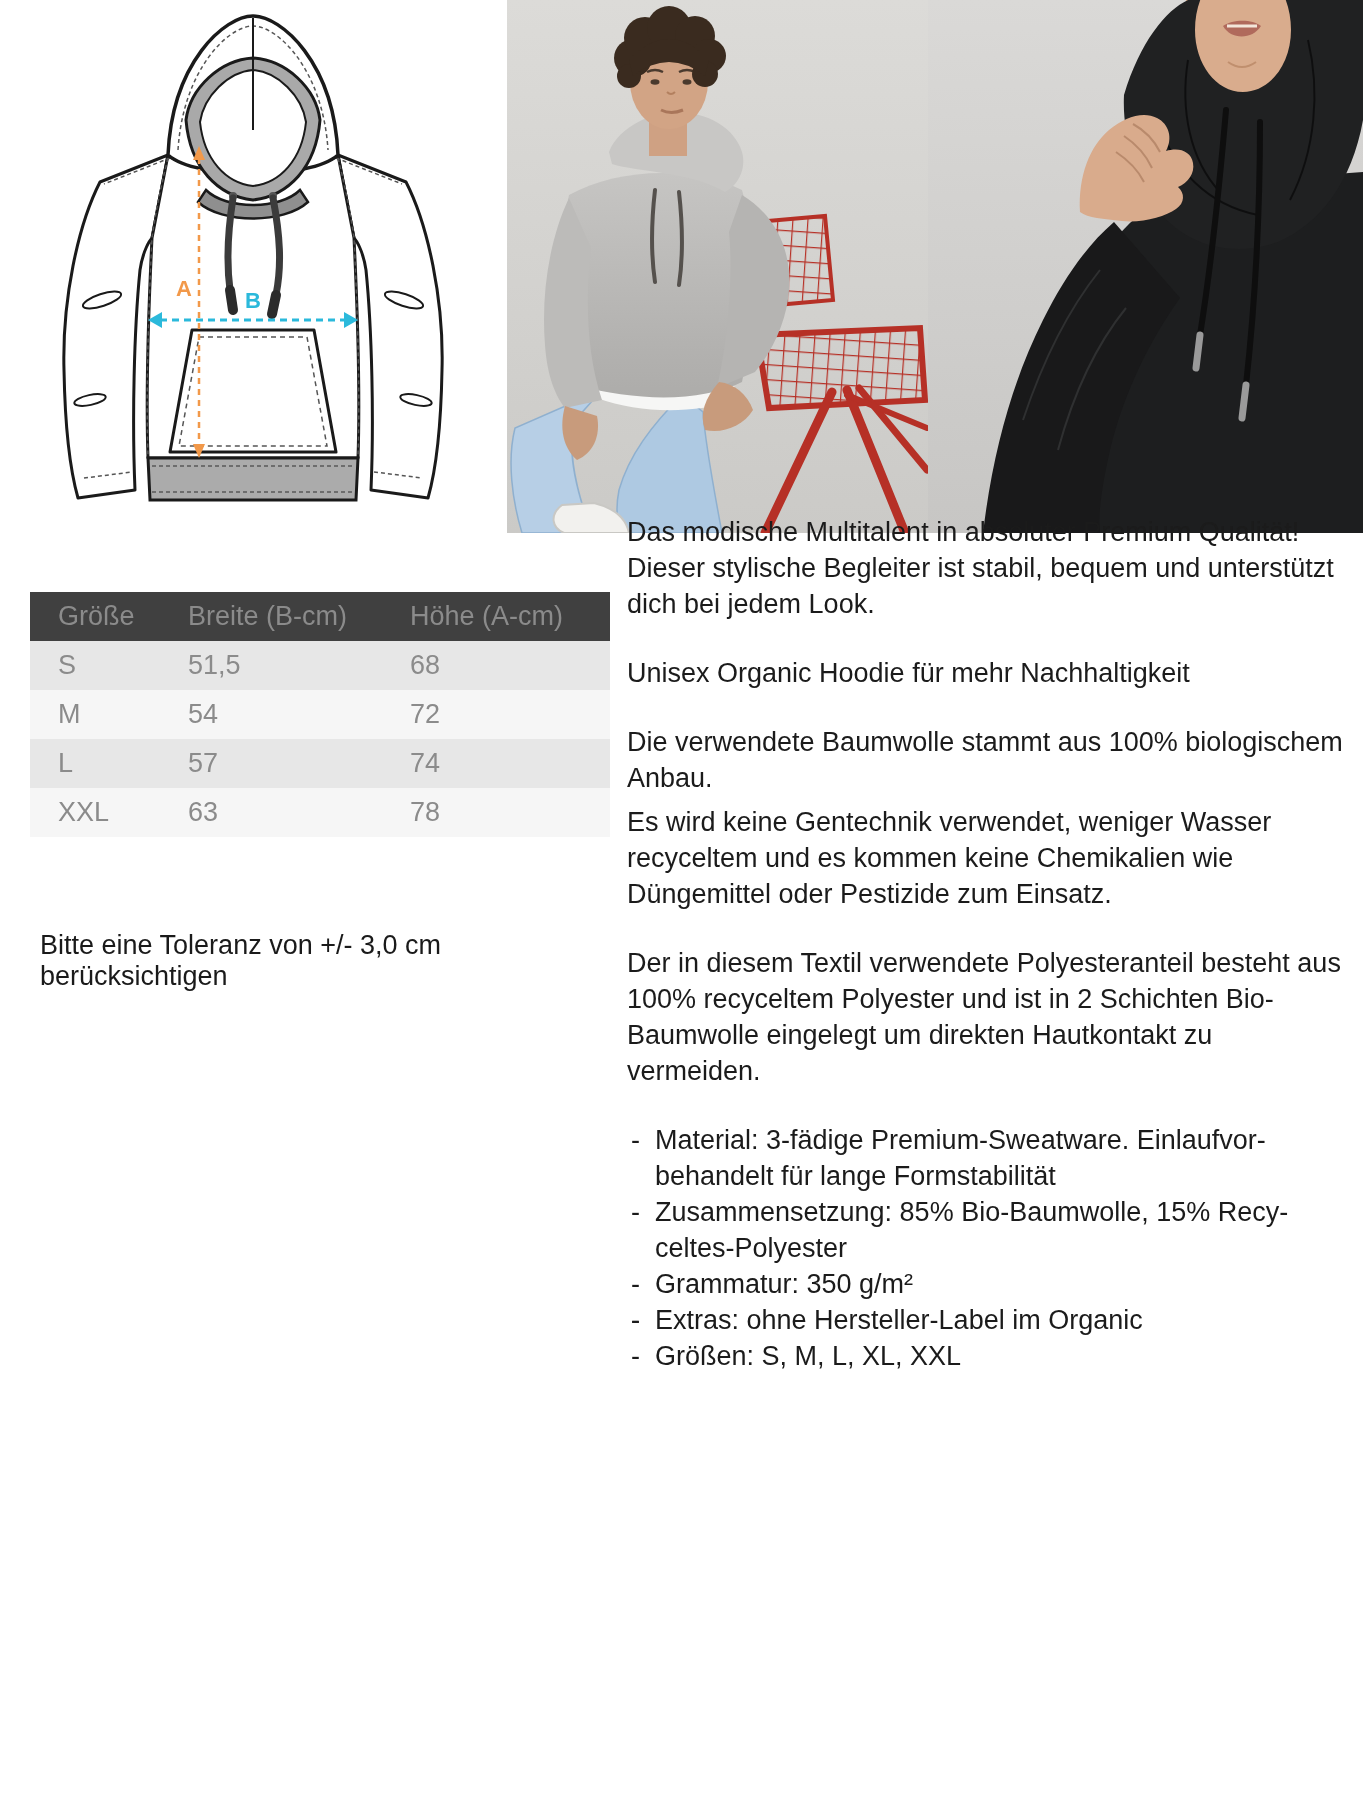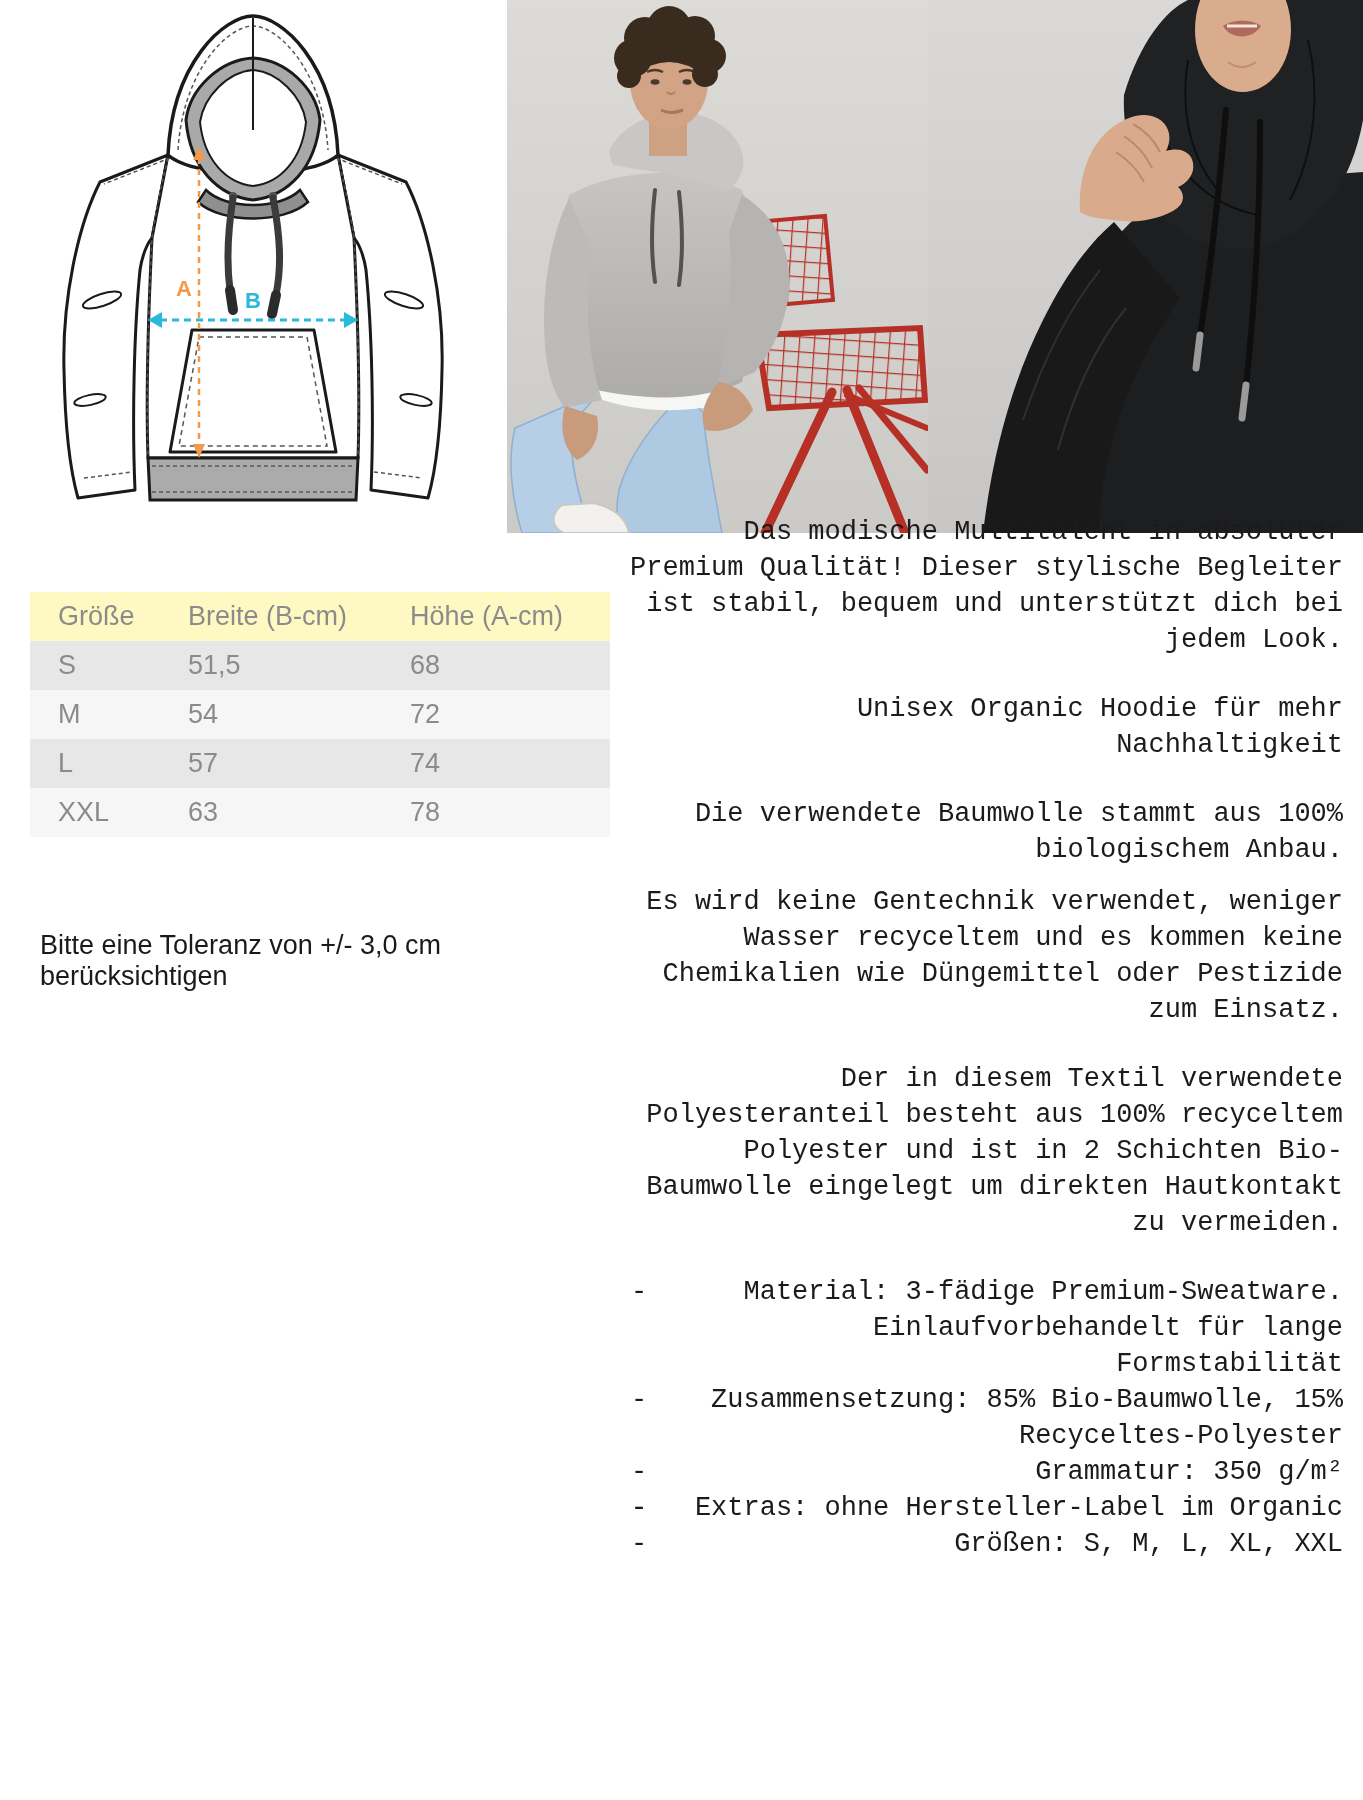--- a/index.html
+++ b/index.html
@@ -22,38 +22,37 @@
   table.size-table{
     position:absolute;left:30px;top:592px;width:580px;
     border-collapse:collapse;table-layout:fixed;
     font-size:27px;color:#8b8b8b;
   }
   table.size-table th,table.size-table td{
     height:49px;font-weight:normal;text-align:left;
     vertical-align:middle;padding:0 0 0 0;
   }
   table.size-table th:first-child,table.size-table td:first-child{padding-left:28px;}
-  table.size-table thead tr{background:#fef9c3;margin-left:48px;}
+  table.size-table thead tr{background:#404040;margin-left:48px;}
   table.size-table tbody tr:nth-child(odd){background:#e7e7e7;}
   table.size-table tbody tr:nth-child(even){background:#f6f6f6;}
 
   .tolerance{
     position:absolute;left:40px;top:902px;width:580px;
     font-size:27px;color:#1a1a1a;margin-top:28px;
   }
 
   
   .description{
     position:absolute;left:627px;top:514px;width:716px;
     font-size:27px;line-height:36px;color:#1b1b1b;
-    text-align:right;
-    font-family:Liberation Mono, monospace;
+    text-align:left;
   }
   .description p{margin:0 0 33px 0;hyphens:manual;}
-  .description p.tight{margin-bottom:16px;}
+  .description p.tight{margin-bottom:8px;}
   ul.bullets{list-style:none;margin:0;padding:0;}
   ul.bullets li{position:relative;margin:0;padding-left:28px;hyphens:manual;}
   ul.bullets .dash{position:absolute;left:4px;top:0;}
 </style>
 </head>
 <body>
 
 <div class="page">
 
   <div class="top-row">

